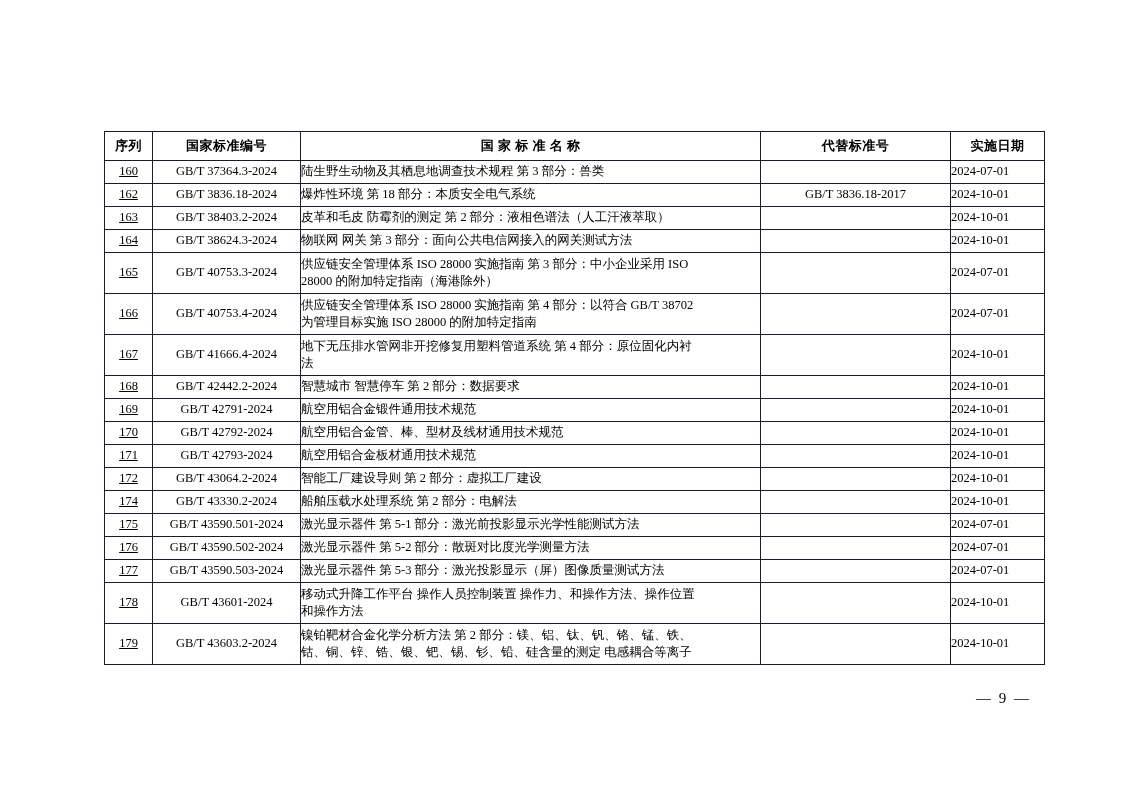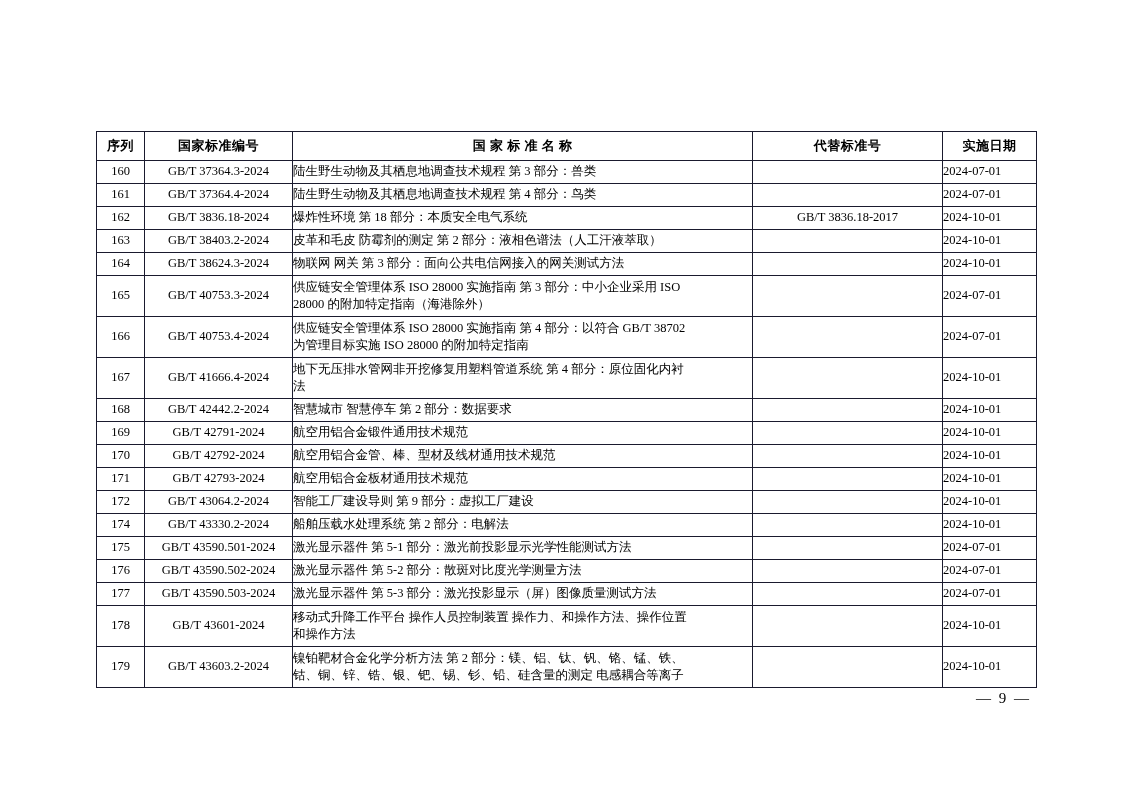--- a/index.html
+++ b/index.html
@@ -16,21 +16,21 @@
     overflow: hidden;
   }
   .page {
     position: absolute;
     left: 0; top: 0;
     width: 1123px;
     height: 794px;
   }
   .table-wrap {
     position: absolute;
-    left: 96px;
+    left: 104px;
     top: 131px;
     width: 940px;
   }
   table.std {
     border-collapse: collapse;
     width: 940px;
     table-layout: fixed;
   }
   table.std th, table.std td {
     border: 1px solid #1a1a2e;
@@ -48,20 +48,21 @@
   }
   col.c-seq { width: 48px; }
   col.c-code { width: 148px; }
   col.c-name { width: 460px; }
   col.c-repl { width: 190px; }
   col.c-date { width: 94px; }
 
   td.seq {
     text-align: center;
     font-size: 12.5px;
+    text-decoration: underline;
   }
   td.code {
     text-align: center;
     font-size: 12.5px;
     white-space: nowrap;
   }
   td.name {
     text-align: left;
     padding: 2px 6px 2px 8px;
     font-size: 12.5px;
@@ -120,29 +121,20 @@
           <tr class="single">
             <td class="seq">160</td>
             <td class="code">GB/T 37364.3-2024</td>
             <td class="name">
               <span class="name-line2">陆生野生动物及其栖息地调查技术规程  第 3 部分：兽类</span>
             </td>
             <td class="repl"></td>
             <td class="date">2024-07-01</td>
           </tr>
           <tr class="single">
-            <td class="seq">161</td>
-            <td class="code">GB/T 37364.4-2024</td>
-            <td class="name">
-              <span class="name-line2">陆生野生动物及其栖息地调查技术规程  第 4 部分：鸟类</span>
-            </td>
-            <td class="repl"></td>
-            <td class="date">2024-07-01</td>
-          </tr>
-          <tr class="single">
             <td class="seq">162</td>
             <td class="code">GB/T 3836.18-2024</td>
             <td class="name">
               <span class="name-line2">爆炸性环境  第 18 部分：本质安全电气系统</span>
             </td>
             <td class="repl">GB/T 3836.18-2017</td>
             <td class="date">2024-10-01</td>
           </tr>
           <tr class="single">
             <td class="seq">163</td>
@@ -225,21 +217,21 @@
             <td class="name">
               <span class="name-line2">航空用铝合金板材通用技术规范</span>
             </td>
             <td class="repl"></td>
             <td class="date">2024-10-01</td>
           </tr>
           <tr class="single">
             <td class="seq">172</td>
             <td class="code">GB/T 43064.2-2024</td>
             <td class="name">
-              <span class="name-line2">智能工厂建设导则  第 9 部分：虚拟工厂建设</span>
+              <span class="name-line2">智能工厂建设导则  第 2 部分：虚拟工厂建设</span>
             </td>
             <td class="repl"></td>
             <td class="date">2024-10-01</td>
           </tr>
           <tr class="single">
             <td class="seq">174</td>
             <td class="code">GB/T 43330.2-2024</td>
             <td class="name">
               <span class="name-line2">船舶压载水处理系统  第 2 部分：电解法</span>
             </td>

